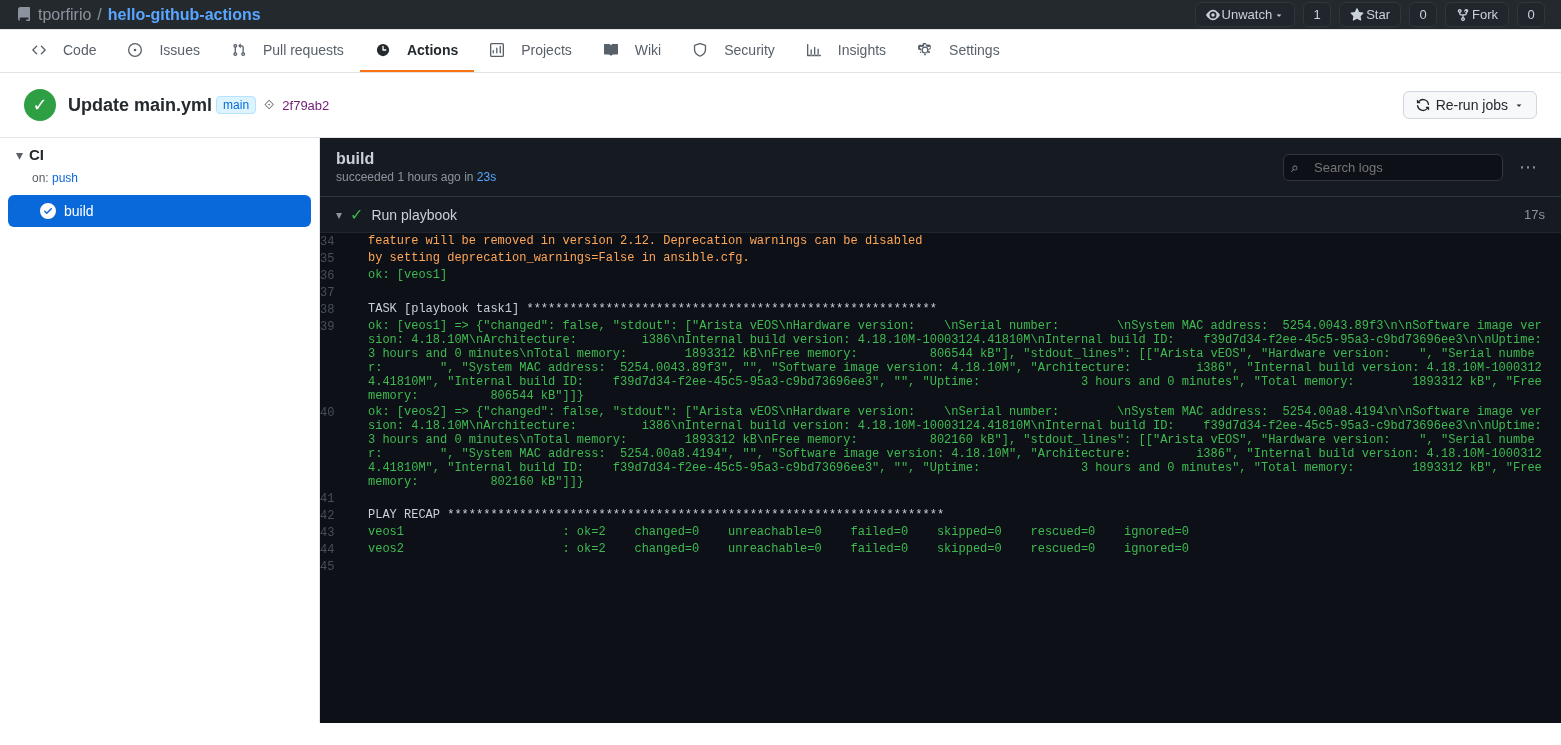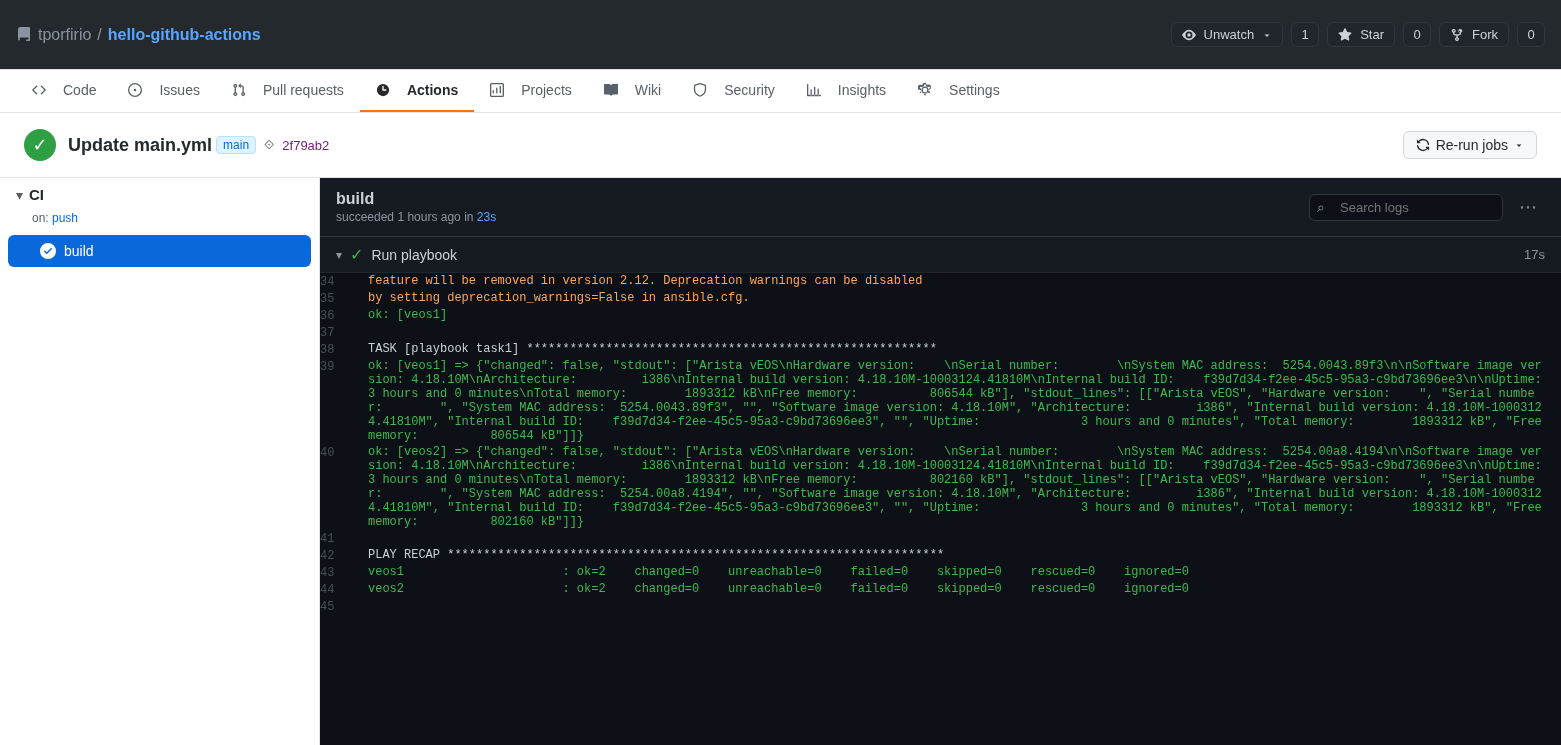--- a/index.html
+++ b/index.html
@@ -1,30 +1,30 @@
 <!DOCTYPE html>
 <html><head>
   <meta charset="utf-8">
   <style>
     * { box-sizing: border-box; margin: 0; padding: 0; }
     body { font-family: -apple-system, BlinkMacSystemFont, "Segoe UI", Helvetica, Arial, sans-serif; font-size: 14px; color: #24292e; background: #fff; }
 
     
     .top-header {
       display: flex; align-items: center; justify-content: space-between;
-      padding: 22px 16px; border-bottom: 1px solid #e1e4e8;
+      padding: 2px 16px; border-bottom: 1px solid #e1e4e8;
       background: #24292e;
     }
     .repo-title { display: flex; align-items: center; gap: 6px; color: #fff; font-size: 16px; }
     .repo-title .owner { color: #8b949e; }
     .repo-title .sep { color: #8b949e; }
     .repo-title .repo-name { color: #58a6ff; font-weight: 600; }
     .header-actions { display: flex; align-items: center; gap: 8px; }
     .header-btn {
-      display: flex; align-items: center; gap: 8px;
+      display: flex; align-items: center; gap: 2px;
       background: #21262d; border: 1px solid #30363d;
       color: #c9d1d9; padding: 4px 10px; border-radius: 6px;
       font-size: 13px; cursor: pointer;
     }
     .header-btn-count {
       background: #21262d; border: 1px solid #30363d;
       color: #c9d1d9; padding: 4px 8px; border-radius: 6px;
       font-size: 13px; min-width: 28px; text-align: center;
     }
 
@@ -106,21 +106,21 @@
       display: flex; align-items: center; justify-content: space-between;
       padding: 12px 16px; background: #161b22; border-bottom: 1px solid #30363d;
     }
     .build-title { font-size: 16px; font-weight: 600; color: #c9d1d9; }
     .build-meta { font-size: 12px; color: #8b949e; margin-top: 2px; }
     .build-meta a { color: #58a6ff; }
     .log-toolbar { display: flex; align-items: center; gap: 8px; }
     .search-logs-input {
       background: #0d1117; border: 1px solid #30363d;
       color: #8b949e; padding: 5px 10px 5px 30px; border-radius: 6px;
-      font-size: 13px; width: 194px;
+      font-size: 13px; width: 220px;
     }
     .search-wrap { position: relative; }
     .search-wrap .search-icon-inner {
       position: absolute; left: 8px; top: 50%; transform: translateY(-50%);
       color: #8b949e; font-size: 14px;
     }
     .more-btn {
       background: transparent; border: none; color: #8b949e;
       font-size: 18px; cursor: pointer; padding: 4px 8px;
     }

